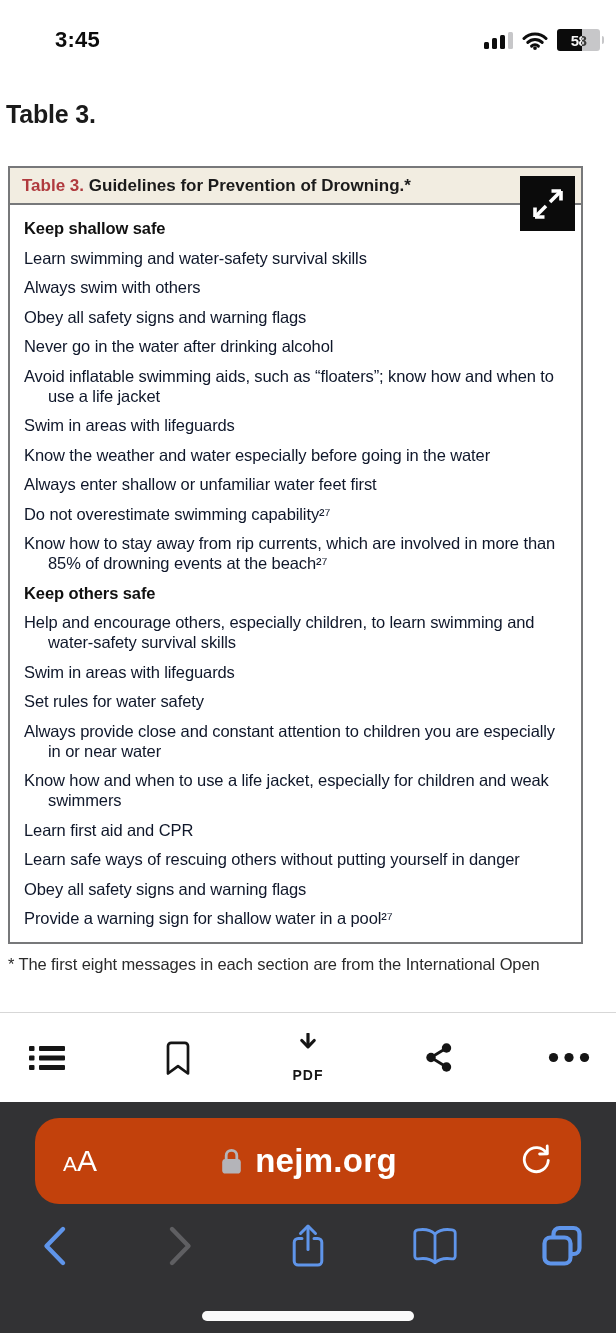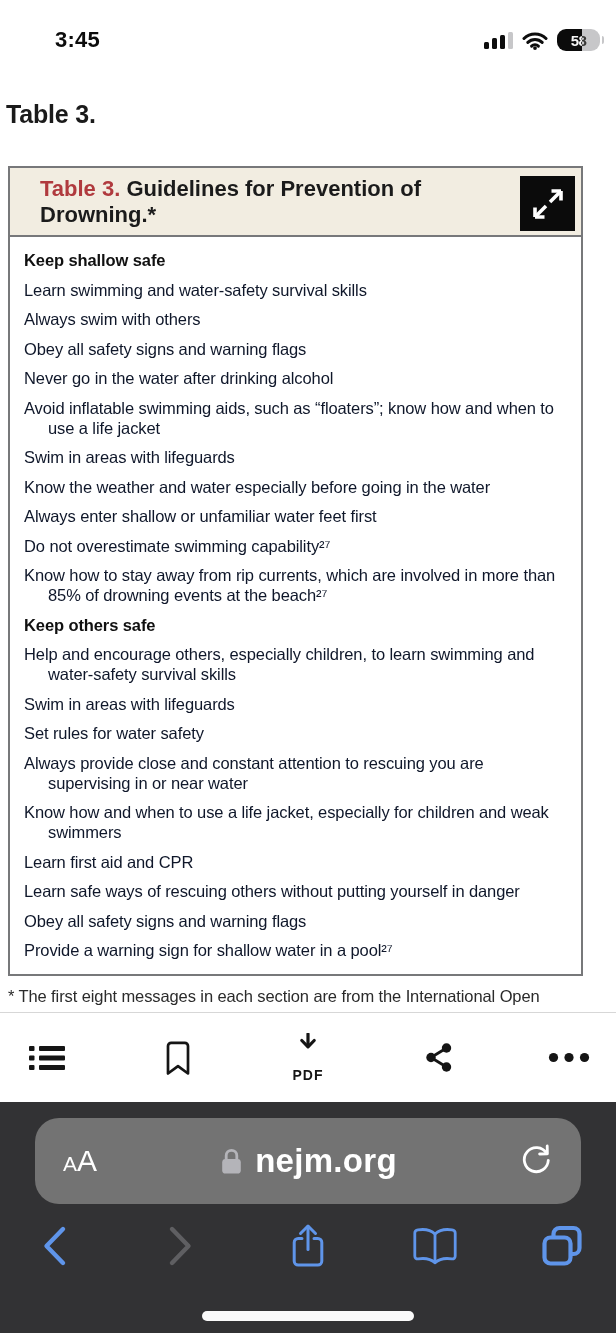--- a/index.html
+++ b/index.html
@@ -16,36 +16,36 @@
     height:70px; flex:0 0 70px; display:flex; align-items:center; justify-content:space-between;
     padding:10px 16px 0 55px;
   }
   .time { font-size:22px; font-weight:bold; color:#0c0c0c; letter-spacing:.2px; }
   .status-icons { display:flex; align-items:center; gap:9px; }
   .signal { display:flex; align-items:flex-end; gap:2.5px; height:17px; }
   .signal i { display:block; width:5.5px; border-radius:1.5px; background:#0d0d0d; }
   .signal i:nth-child(1){height:7px;} .signal i:nth-child(2){height:10.5px;}
   .signal i:nth-child(3){height:14px;} .signal i:nth-child(4){height:17px; background:#c7c7c9;}
   .battery {
-    position:relative; width:43px; height:21.5px; border-radius:9px;
+    position:relative; width:43px; height:21.5px; border-radius:3px;
     background:linear-gradient(90deg,#0b0b0b 0 58%,#c7c7c9 58% 100%);
   }
   .battery::after { content:""; position:absolute; right:-4px; top:6.5px; width:2.5px; height:8.5px;
     border-radius:0 2px 2px 0; background:#c7c7c9; }
   .battery-num { position:absolute; inset:0; display:flex; align-items:center; justify-content:center;
     font-size:15px; font-weight:bold; color:#fff; letter-spacing:-.5px; mix-blend-mode:difference; }
 
   
   .content { flex:0 0 942px; height:942px; overflow:hidden; background:#fff; }
   .page-heading { font-size:25px; font-weight:bold; color:#1a1a1a; margin:30px 0 0 6px; letter-spacing:-.2px; }
 
   .table-card { position:relative; margin:37px 0 0 8px; width:575px; border:2px solid #77787a; background:#fff; }
   .table-header {
-    background:#f2ede1; border-bottom:2px solid #77787a; padding:8px 70px 7px 30px;
-    font-size:22px; font-weight:bold; color:#1b1b1b;
+    background:#f2ede1; border-bottom:2px solid #77787a; padding:8px 70px 7px 12px;
+    font-size:17px; font-weight:bold; color:#1b1b1b;
   }
   .table-header .red { color:#b03a3e; }
   .expand-btn {
     position:absolute; top:8px; right:6px; width:55px; height:55px; background:#0b0b0b;
     border:none; padding:0; display:flex; align-items:center; justify-content:center; cursor:pointer;
   }
   .table-body { padding:13px 0 4px; }
   .row {
     font-size:16.5px; line-height:20px; color:#0f172a; margin:0 16px 9.5px 14px;
     padding-left:24px; text-indent:-24px; letter-spacing:-.1px;
@@ -58,21 +58,21 @@
     flex:0 0 90px; height:90px; background:#fff; border-top:1px solid #d7d7d7;
     display:flex; align-items:center; justify-content:space-between; padding:0 24px;
   }
   .tool-btn { background:none; border:none; padding:0; width:46px; height:56px;
     display:flex; flex-direction:column; align-items:center; justify-content:center; cursor:pointer; }
   .pdf-label { font-size:14px; font-weight:bold; color:#151515; letter-spacing:1px; margin-top:17px; }
 
   
   .safari { flex:1 1 auto; background:#323234; position:relative; display:flex; flex-direction:column; }
   .url-bar {
-    margin:16px auto 0; width:546px; height:86px; background:#737373; border-radius:24px;
+    margin:16px auto 0; width:546px; height:86px; background:#c2410c; border-radius:24px;
     display:flex; align-items:center; justify-content:space-between; padding:15px 28px; cursor:pointer;
   }
   .reader-btn { background:none; border:none; padding:0; color:#fff; display:block;
     font-size:30px; font-family:"Liberation Sans","DejaVu Sans",sans-serif; cursor:pointer; line-height:1; }
   .reader-btn::first-letter { font-size:21px; }
   .url-center { display:flex; align-items:center; gap:11px; }
   .url-text { font-size:33px; font-weight:bold; color:#fff; letter-spacing:.3px; }
   .reload-btn { background:none; border:none; padding:0; cursor:pointer; display:block; }
   .nav-row { display:flex; align-items:center; justify-content:space-between; padding:13px 26px 0; }
   .nav-btn { background:none; border:none; padding:0; width:56px; height:58px;
@@ -135,21 +135,21 @@
           <div class="row">Avoid inflatable swimming aids, such as “floaters”; know how and when to use a life jacket</div>
           <div class="row">Swim in areas with lifeguards</div>
           <div class="row">Know the weather and water especially before going in the water</div>
           <div class="row">Always enter shallow or unfamiliar water feet first</div>
           <div class="row">Do not overestimate swimming capability²⁷</div>
           <div class="row">Know how to stay away from rip currents, which are involved in more than 85% of drowning events at the beach²⁷</div>
           <div class="row header-row">Keep others safe</div>
           <div class="row">Help and encourage others, especially children, to learn swimming and water-safety survival skills</div>
           <div class="row">Swim in areas with lifeguards</div>
           <div class="row">Set rules for water safety</div>
-          <div class="row">Always provide close and constant attention to rescuing you are supervising in or near water</div>
+          <div class="row">Always provide close and constant attention to children you are especially in or near water</div>
           <div class="row">Know how and when to use a life jacket, especially for children and weak swimmers</div>
           <div class="row">Learn first aid and CPR</div>
           <div class="row">Learn safe ways of rescuing others without putting yourself in danger</div>
           <div class="row">Obey all safety signs and warning flags</div>
           <div class="row">Provide a warning sign for shallow water in a pool²⁷</div>
         </div>
     </section>
 
     <p class="footnote">* The first eight messages in each section are from the International Open</p>
   </main>

